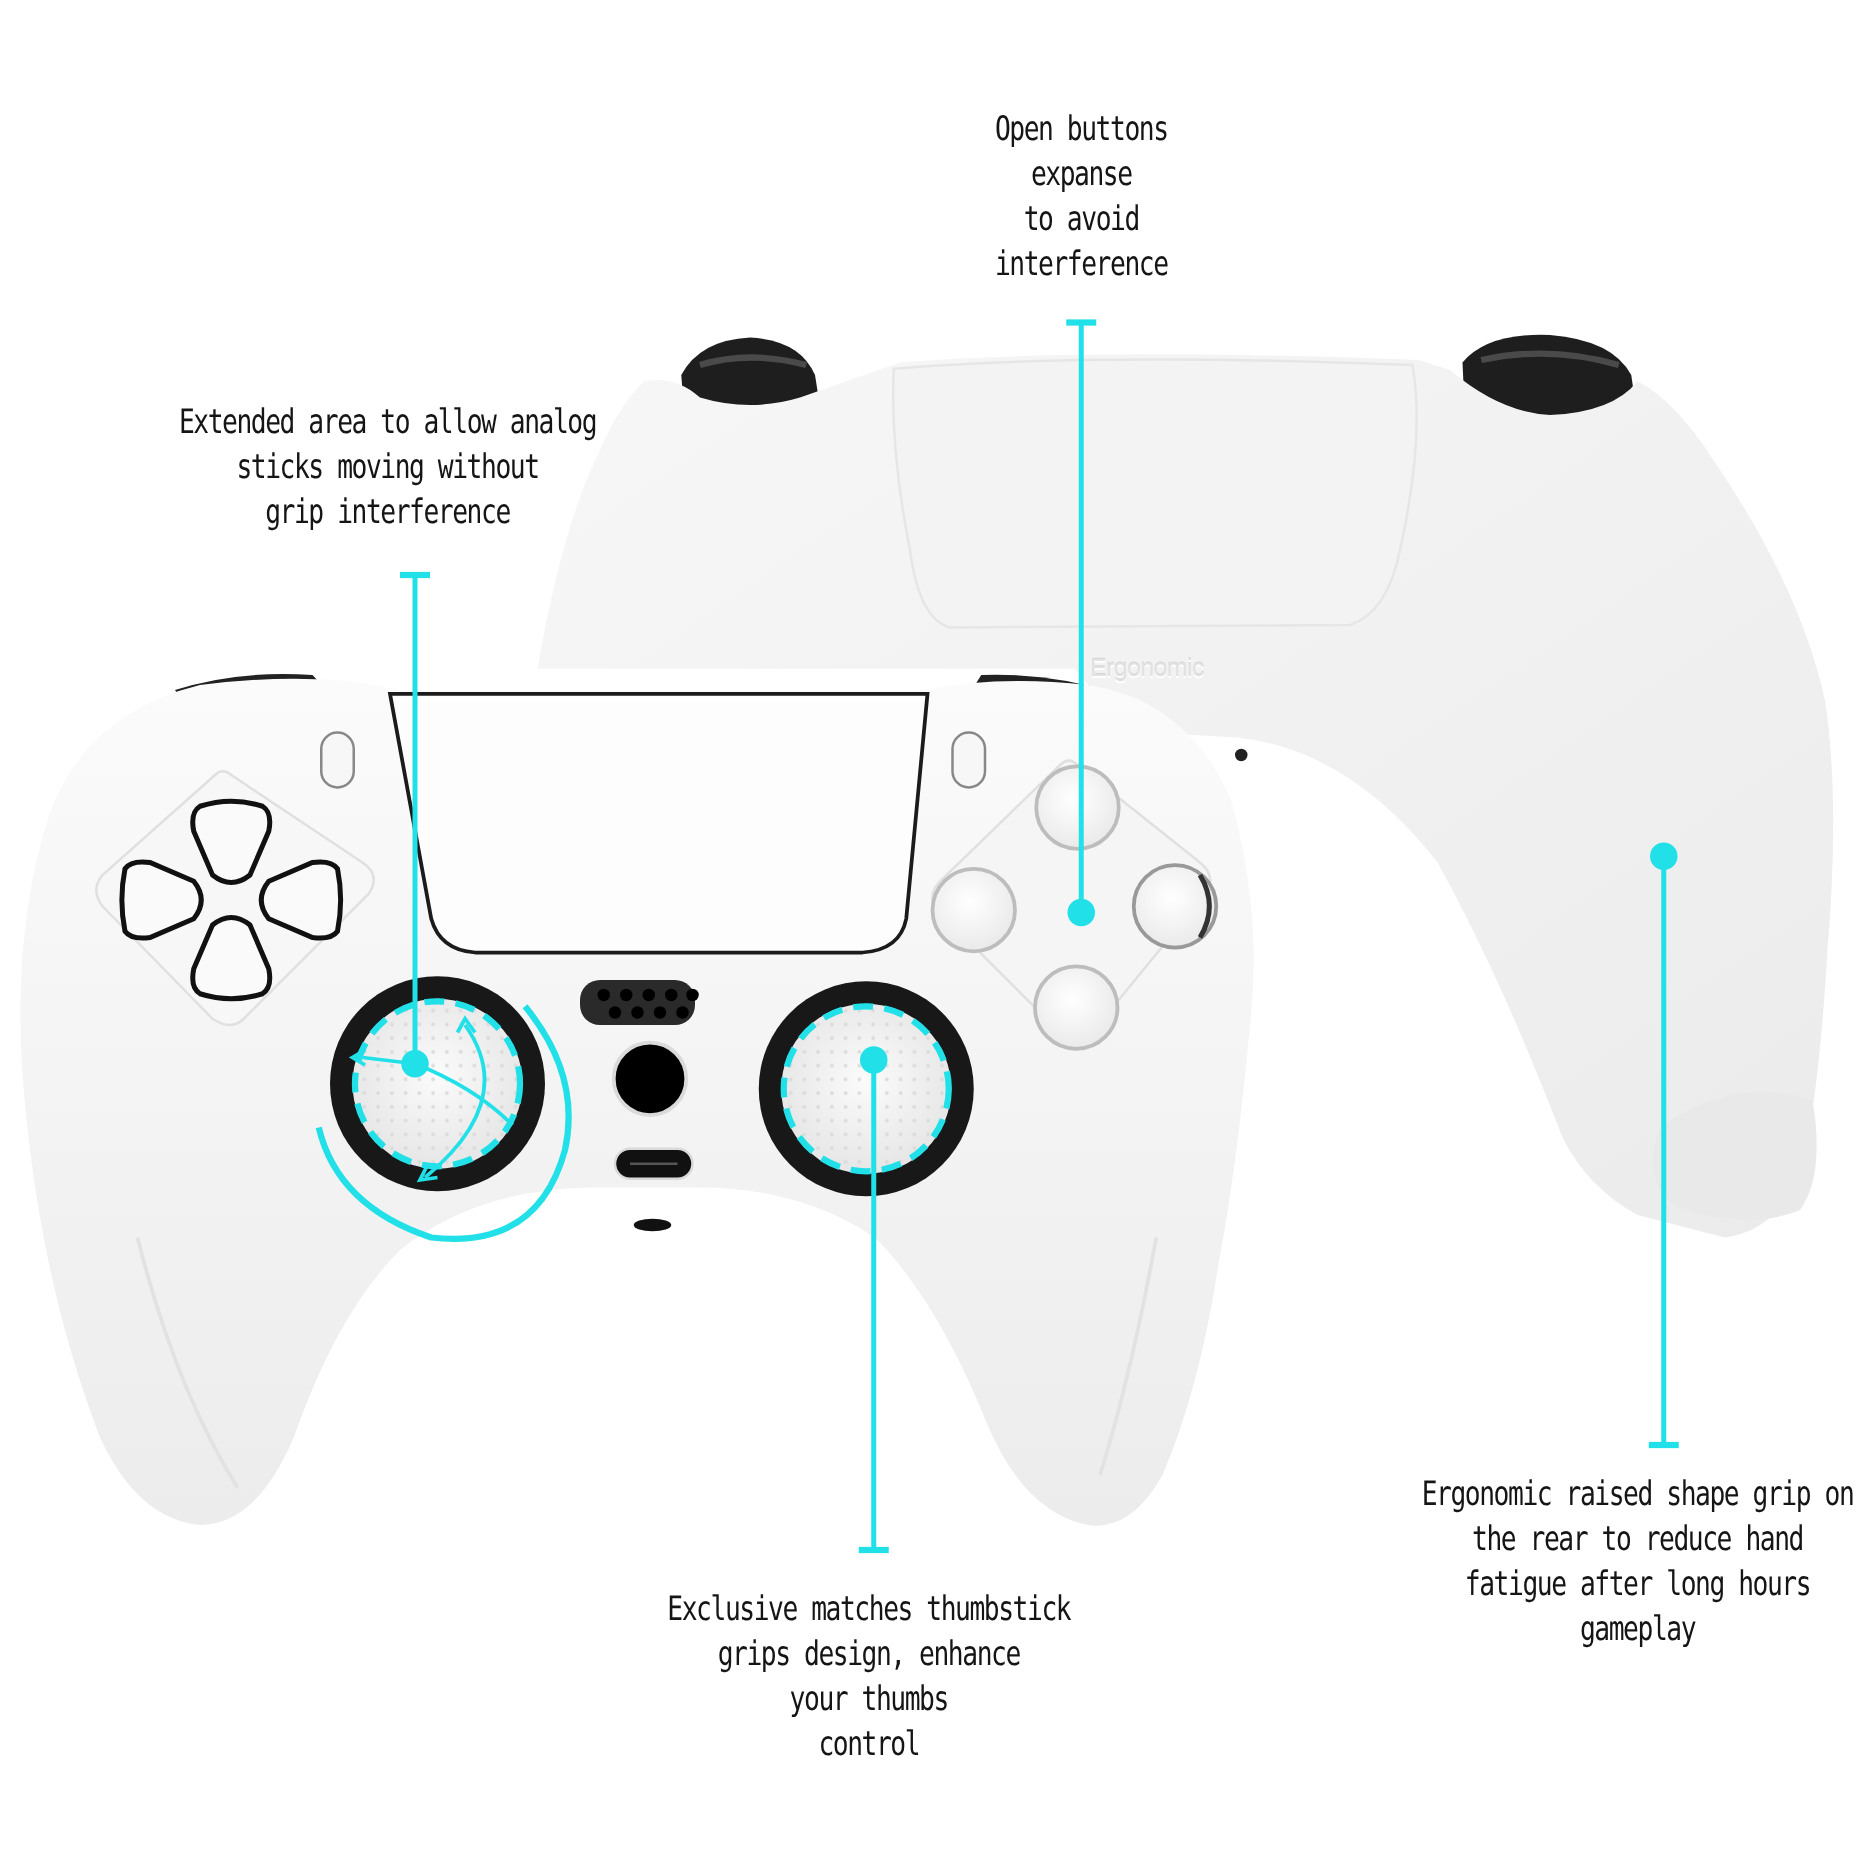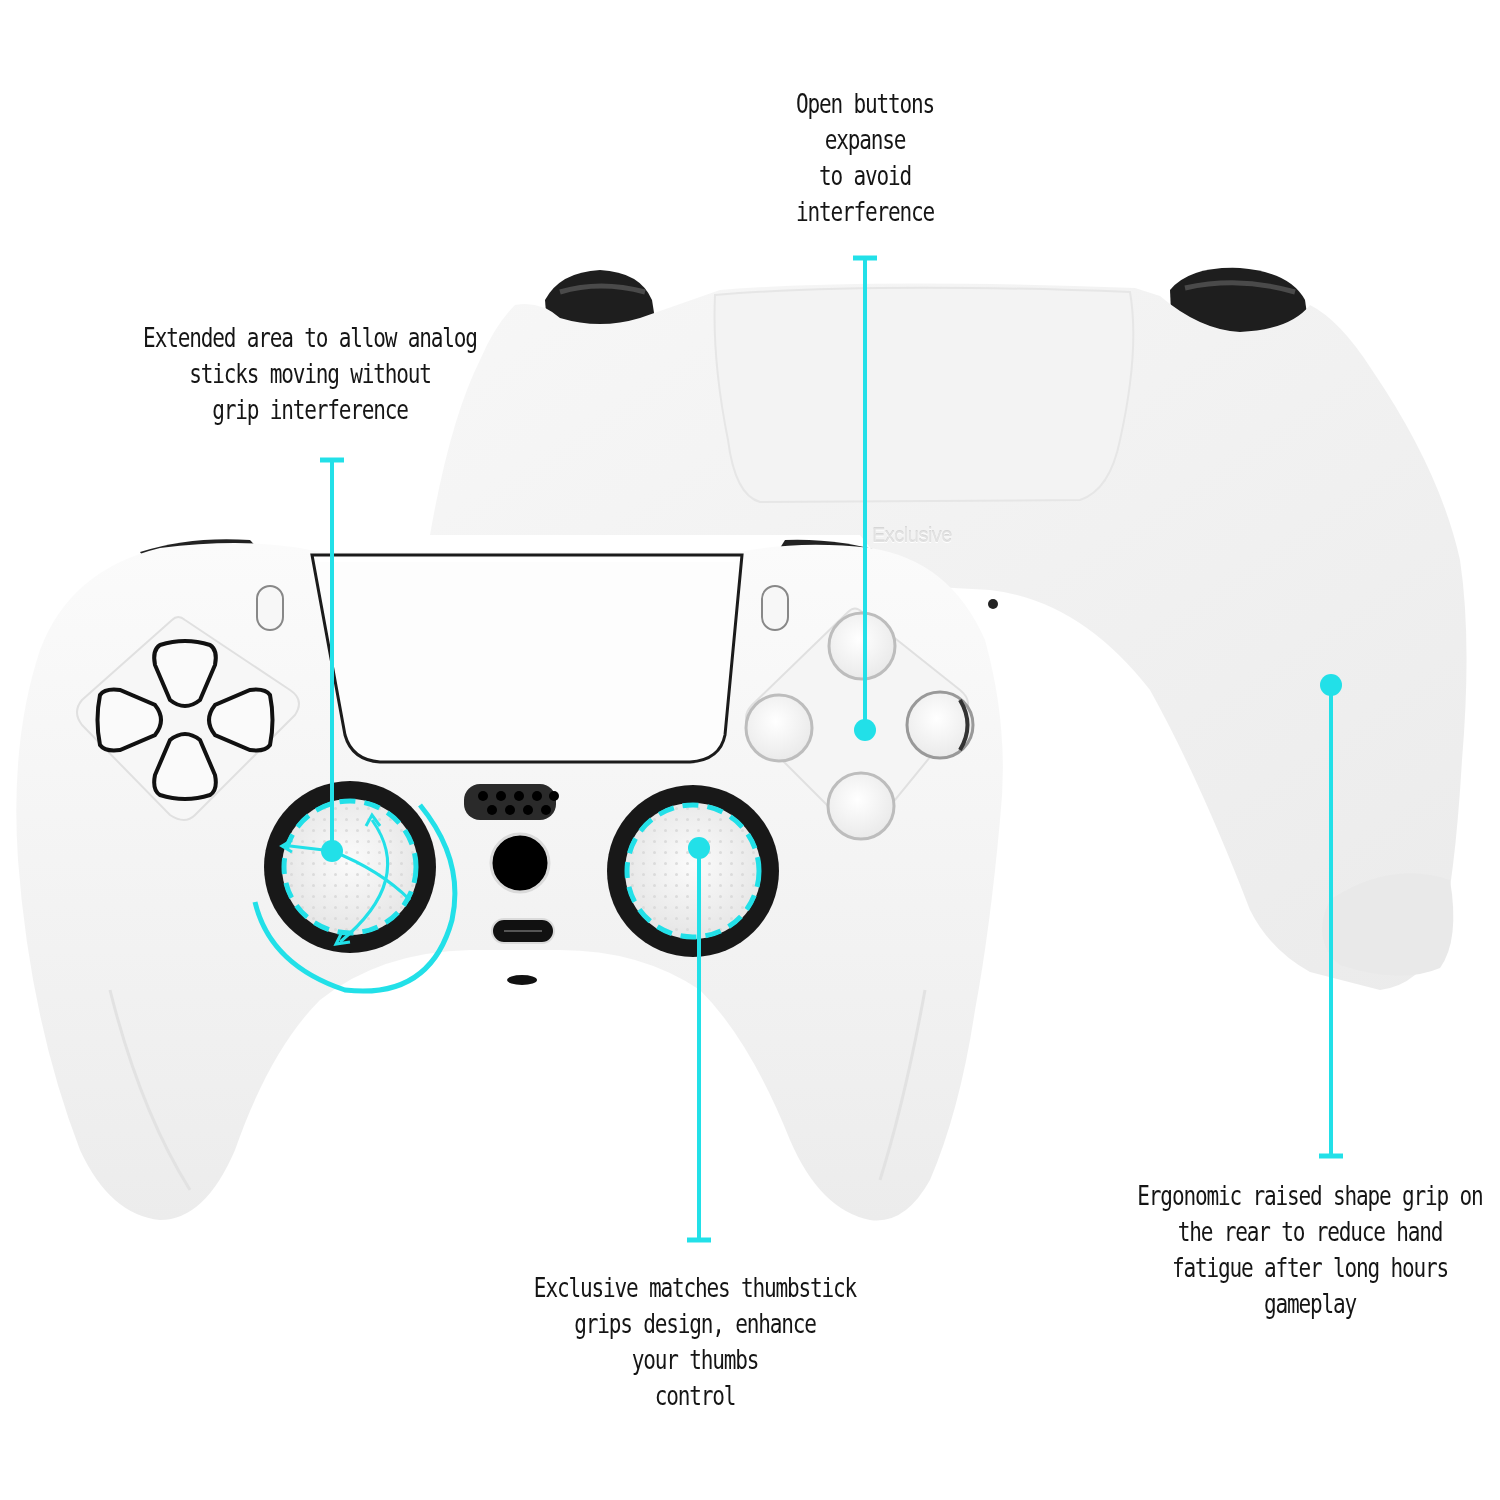--- a/index.html
+++ b/index.html
@@ -228,21 +228,21 @@
       <line x1="687" y1="1240" x2="711" y2="1240" stroke="#22E0E8" stroke-width="5"></line>
       <circle cx="699" cy="848" r="11" fill="#22E0E8"></circle>
     </g>
     <g>
       <line x1="1331" y1="685" x2="1331" y2="1156" stroke="#22E0E8" stroke-width="4"></line>
       <line x1="1319" y1="1156" x2="1343" y2="1156" stroke="#22E0E8" stroke-width="5"></line>
       <circle cx="1331" cy="685" r="11" fill="#22E0E8"></circle>
     </g>
   </svg>
 
-  <div class="brand-mark">Exclusive</div>
+  <div class="brand-mark">Ergonomic</div>
 
   <div class="callout" style="left:745px; top:86px; width:240px;">
     <span class="line">Open buttons</span>
     <span class="line">expanse</span>
     <span class="line">to avoid</span>
     <span class="line">interference</span>
   </div>
 
   <div class="callout" style="left:60px; top:320px; width:500px;">
     <span class="line">Extended area to allow analog</span>

